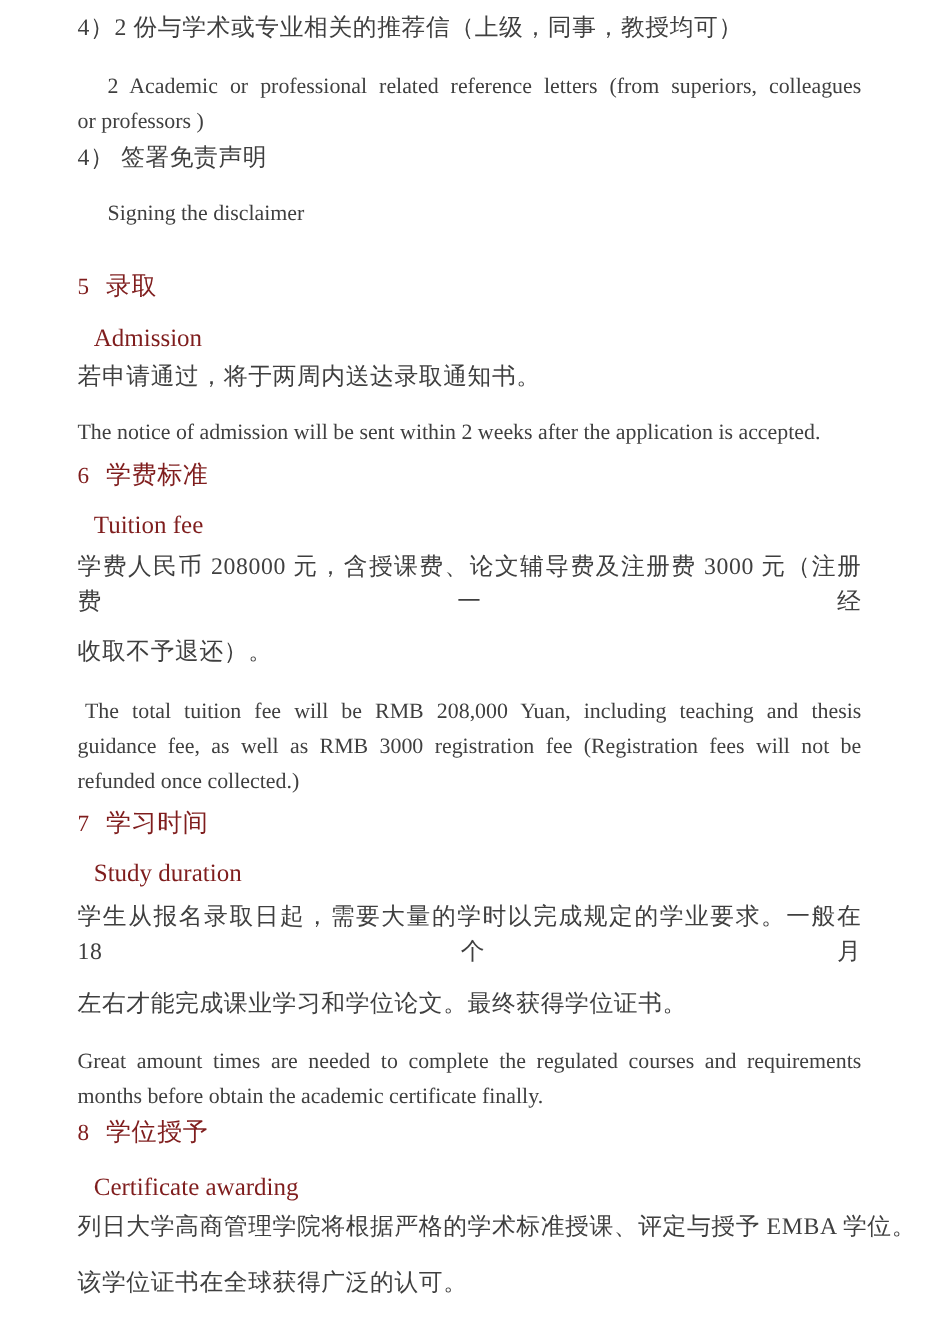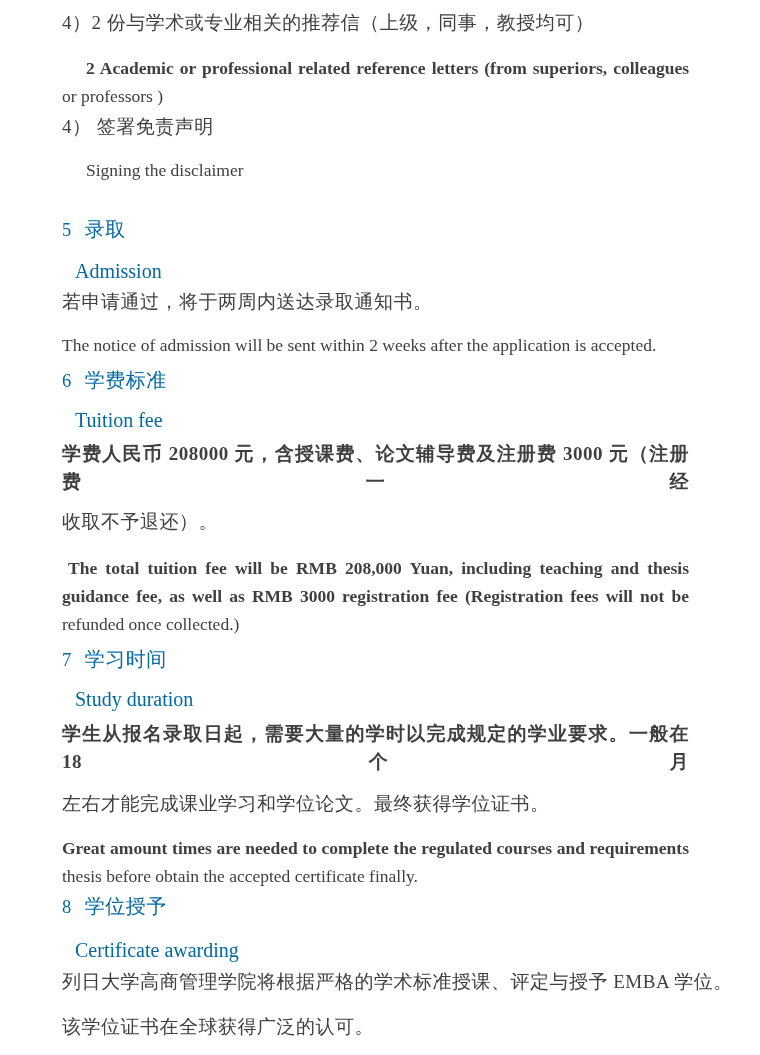--- a/index.html
+++ b/index.html
@@ -33,28 +33,27 @@
   .zh {
     font-size: 19px;
     letter-spacing: 0.5px;
   }
   .en {
     font-size: 17.5px;
   }
   .j {
     text-align: justify;
     text-align-last: justify;
-    font-weight: bold;
   }
   .one {
     white-space: nowrap;
   }
   .ind-lg { text-indent: 24px; }
   .ind-sm { text-indent: 6px; }
-  .red { color: #0369a1; }
+  .red { color: #7f1d1d; }
   .head {
     font-size: 20px;
     line-height: 28px;
     min-height: 28px;
     letter-spacing: 0.5px;
   }
   .hnum {
     margin-right: 13px;
     font-size: 18.5px;
   }
@@ -85,20 +84,20 @@
   <p class="line zh one" style="margin-top:12px">收取不予退还）。</p>
   <p class="line en j ind-sm" style="margin-top:18px">The total tuition fee will be RMB 208,000 Yuan, including teaching and thesis</p>
   <p class="line en j">guidance fee, as well as RMB 3000 registration fee (Registration fees will not be</p>
   <p class="line en one">refunded once collected.)</p>
 
   <h2 class="head red one" style="margin-top:7px"><span class="hnum">7</span><span>学习时间</span></h2>
   <p class="line en red sub one" style="margin-top:11px">Study duration</p>
   <p class="line zh j" style="margin-top:7px">学生从报名录取日起，需要大量的学时以完成规定的学业要求。一般在 18 个月</p>
   <p class="line zh one" style="margin-top:14px">左右才能完成课业学习和学位论文。最终获得学位证书。</p>
   <p class="line en j" style="margin-top:16px">Great amount times are needed to complete the regulated courses and requirements</p>
-  <p class="line en one">thesis before obtain the accepted certificate finally.</p>
+  <p class="line en one">months before obtain the academic certificate finally.</p>
 
   <h2 class="head red one" style="margin-top:2px"><span class="hnum">8</span><span>学位授予</span></h2>
   <p class="line en red sub one" style="margin-top:15px">Certificate awarding</p>
   <p class="line zh one" style="margin-top:4px">列日大学高商管理学院将根据严格的学术标准授课、评定与授予 EMBA 学位。</p>
   <p class="line zh one" style="margin-top:17px">该学位证书在全球获得广泛的认可。</p>
 
 </main>
 
 </body></html>

